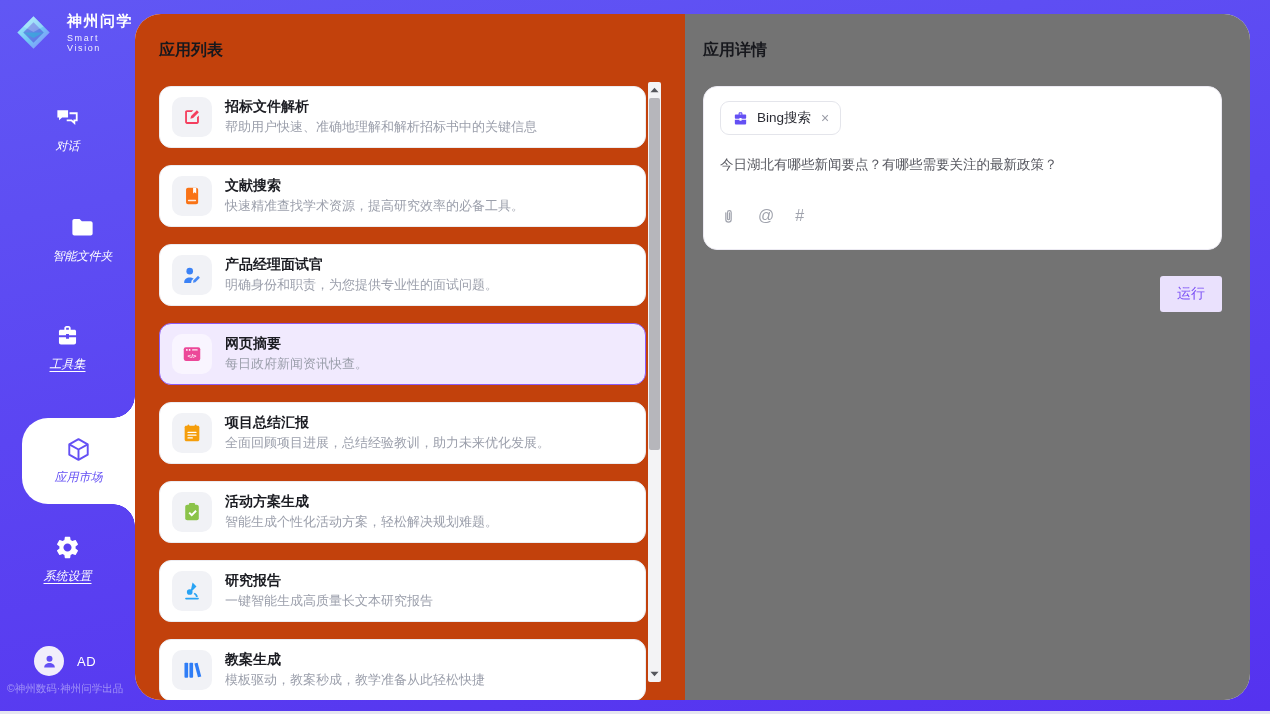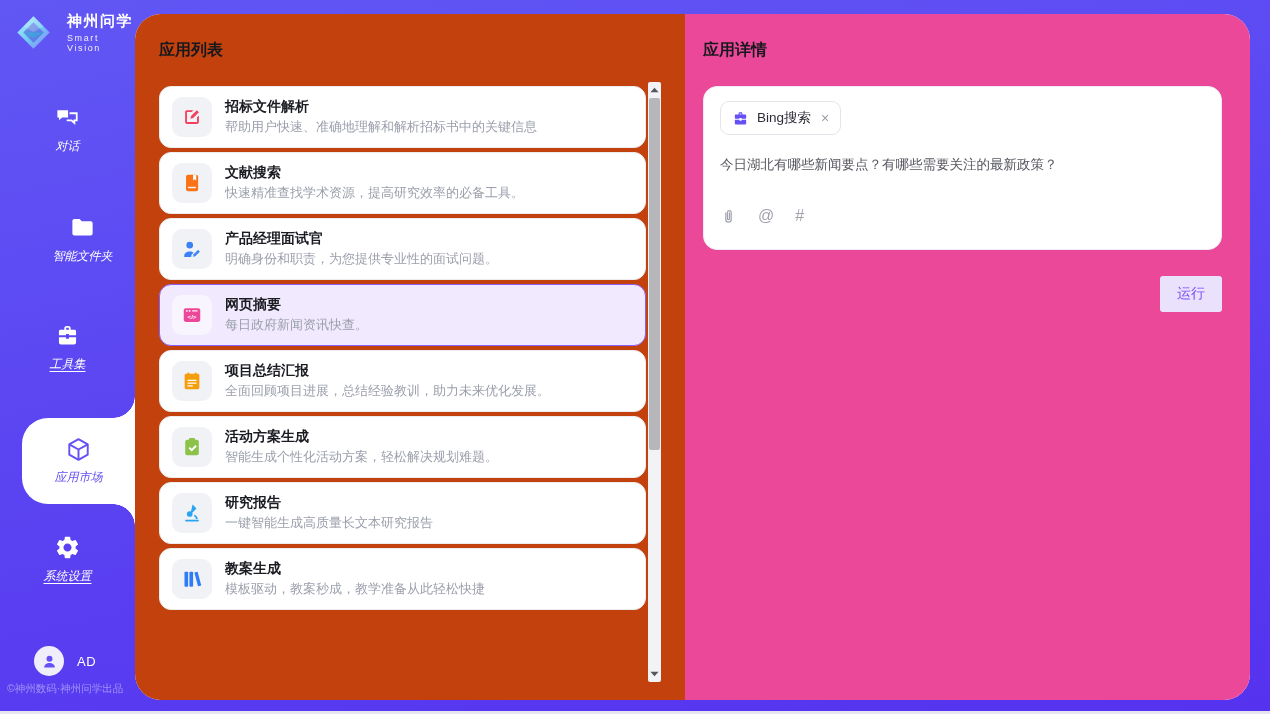--- a/index.html
+++ b/index.html
@@ -38,41 +38,41 @@
   .side-footer { position:absolute; left:7px; top:682px; color:rgba(255,255,255,.42);
     font-size:10.5px; white-space:nowrap; }
 
   
   .main { position:absolute; left:135px; top:14px; width:1115px; height:686px;
     border-radius:26px; overflow:hidden; display:flex; background:#fff; }
 
   
   .list-panel { width:550px; background:#c2410c; position:relative; padding:26px 0 0 24px; flex:none; }
   .panel-title { font-size:16px; font-weight:bold; color:#17181d; }
-  .cards { margin-top:25px; width:487px; display:flex; flex-direction:column; gap:4px; }
+  .cards { margin-top:25px; width:487px; display:flex; flex-direction:column; gap:17px; }
   .app-card { height:62px; border:1px solid #ececf1; border-radius:12px; background:#fff;
     display:flex; align-items:center; padding:0 12px; gap:13px; cursor:pointer; flex:none; }
   .app-card.selected { background:#f1eafe; border-color:var(--selected-border,#8b5cf6); }
   .tile { width:40px; height:40px; border-radius:10px; background:#f1f2f6;
     display:flex; align-items:center; justify-content:center; flex:none; }
   .app-card.selected .tile { background:#f9f5ff; }
   .tile svg { width:22px; height:22px; display:block; }
   .card-title { font-size:14px; font-weight:bold; color:#1b1c22; line-height:1.2; }
   .card-desc { font-size:13px; color:#9b9fab; margin-top:4px; white-space:nowrap; }
 
   .scrollbar { position:absolute; right:24px; top:68px; width:13px; height:600px;
     background:#f3f3f5; border-radius:2px; }
   .sb-arrow { position:absolute; left:0; width:13px; height:12px; display:flex;
     align-items:center; justify-content:center; cursor:pointer; }
   .sb-arrow.up { top:2px; } .sb-arrow.down { bottom:2px; }
   .sb-thumb { position:absolute; left:1px; top:16px; width:11px; height:352px;
     background:#b6b6bb; border-radius:2px; cursor:pointer; }
 
   
-  .detail-panel { flex:1; background:#ec4899; padding:26px 28px 0 18px; position:relative; }
+  .detail-panel { flex:1; background:#737373; padding:26px 28px 0 18px; position:relative; }
   .detail-card { margin-top:25px; background:#fff; border:1px solid #eceaf2; border-radius:14px;
     height:164px; padding:14px 16px; display:flex; flex-direction:column; }
   .chip { display:inline-flex; align-items:center; gap:8px; border:1px solid #e4e5eb;
     border-radius:9px; padding:7px 11px; background:#fff; width:fit-content; cursor:pointer; }
   .chip svg { width:17px; height:17px; color:#6450f4; display:block; }
   .chip-label { font-size:13.5px; color:#2b2c34; }
   .chip-close { font-size:14px; color:#9a9ca6; margin-left:2px; cursor:pointer; line-height:1; }
   .query { margin-top:21px; font-size:13.5px; color:#56575f; cursor:text; }
   .composer { margin-top:auto; margin-bottom:10px; display:flex; align-items:center; gap:21px;
     color:#a0a3ad; }

